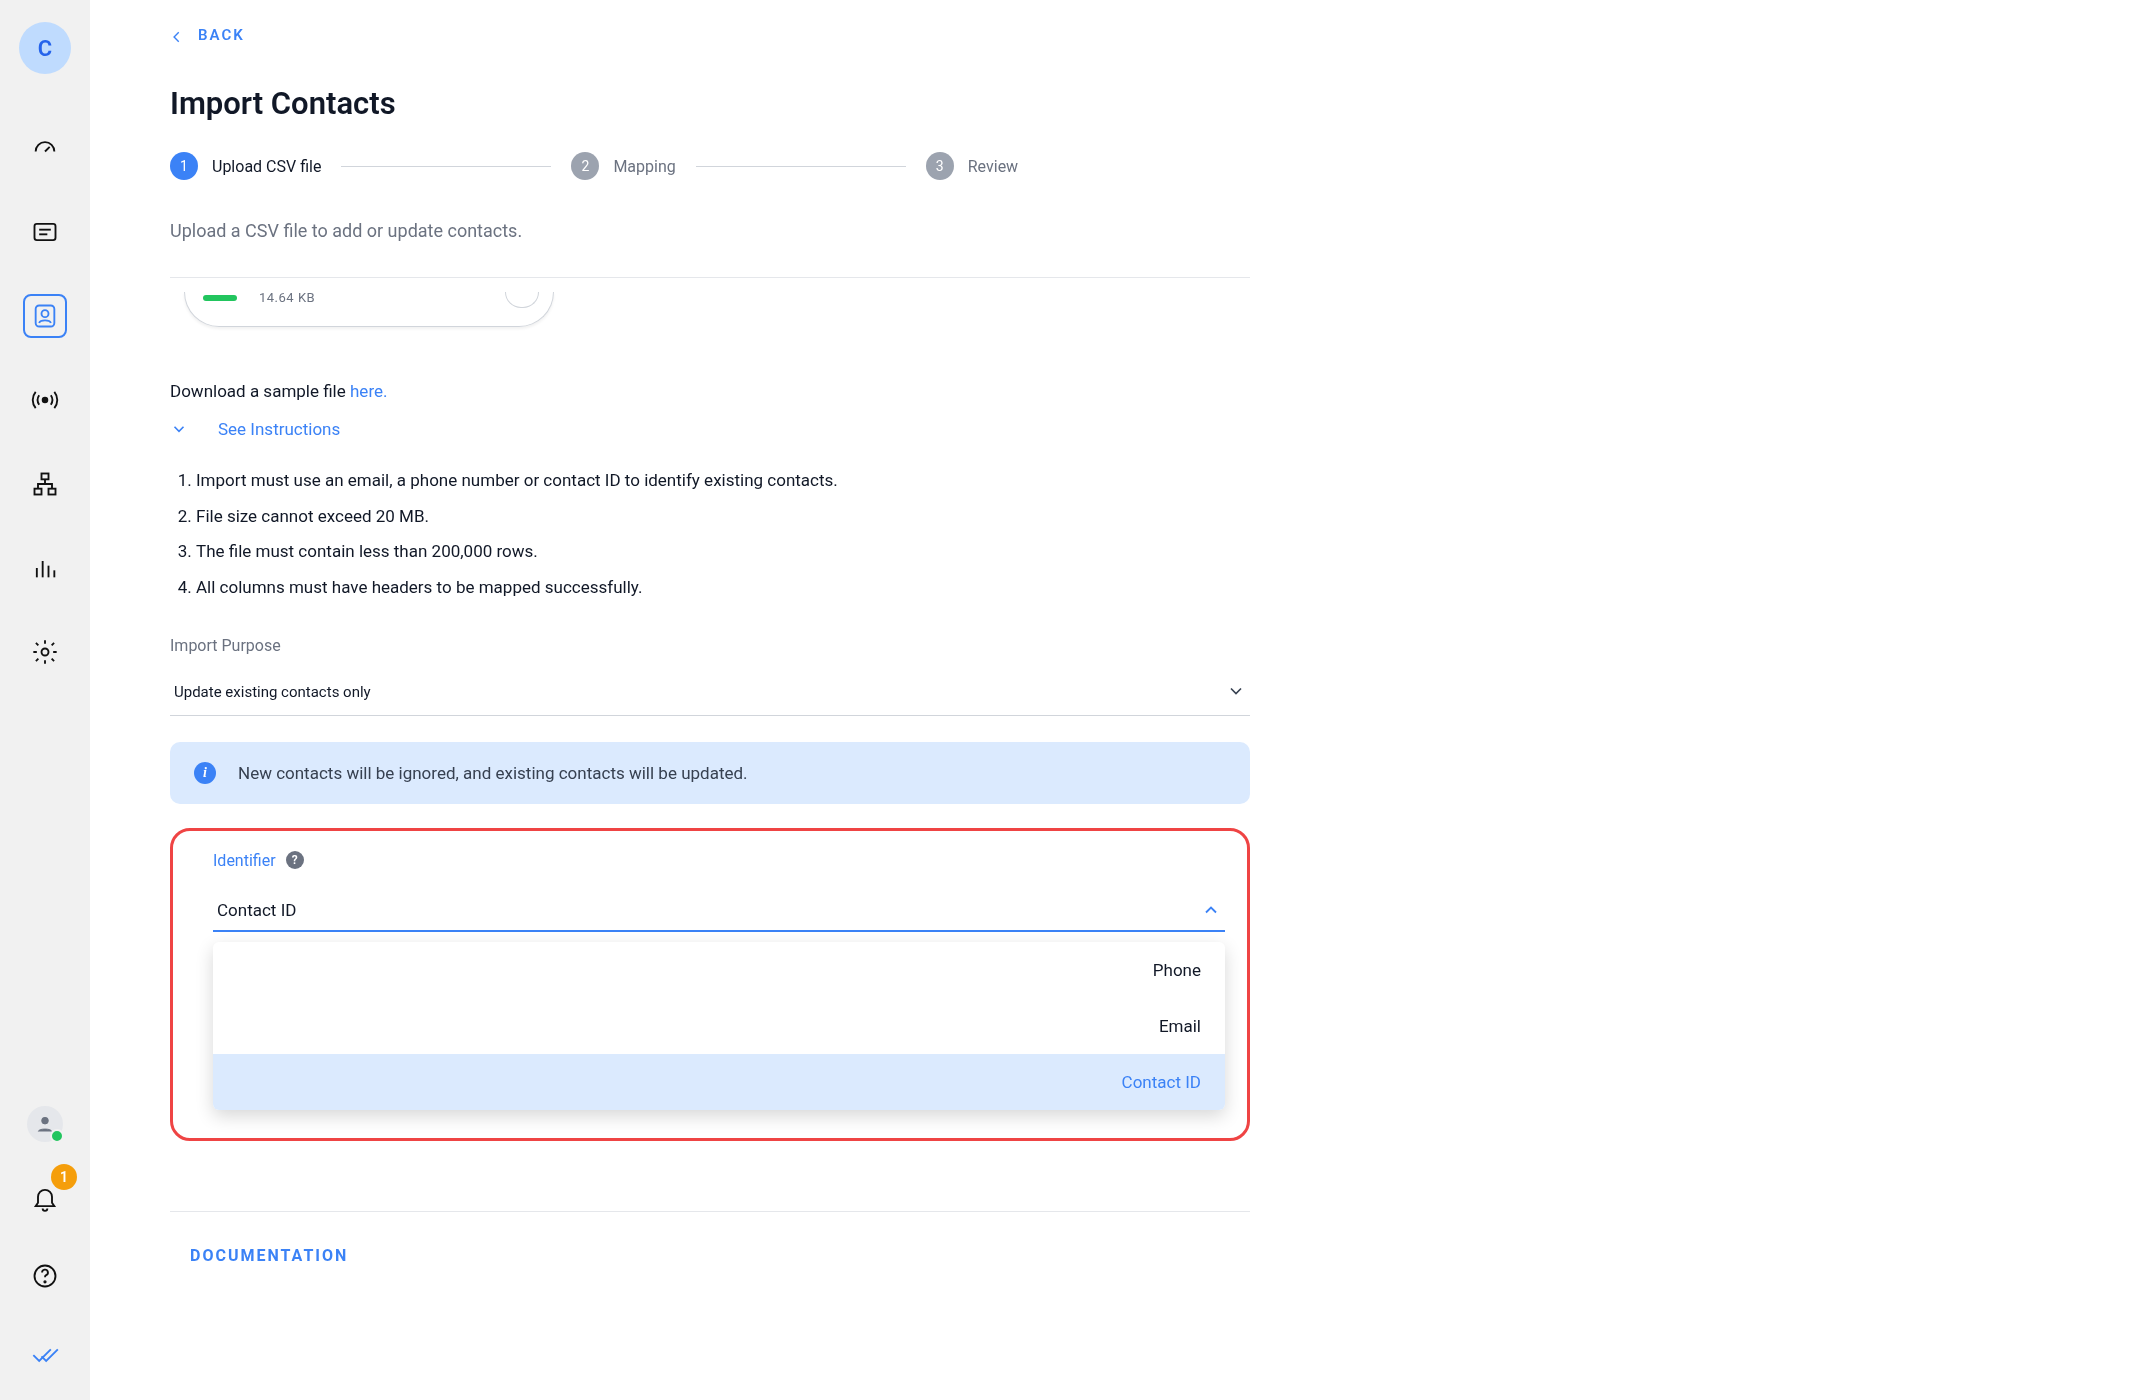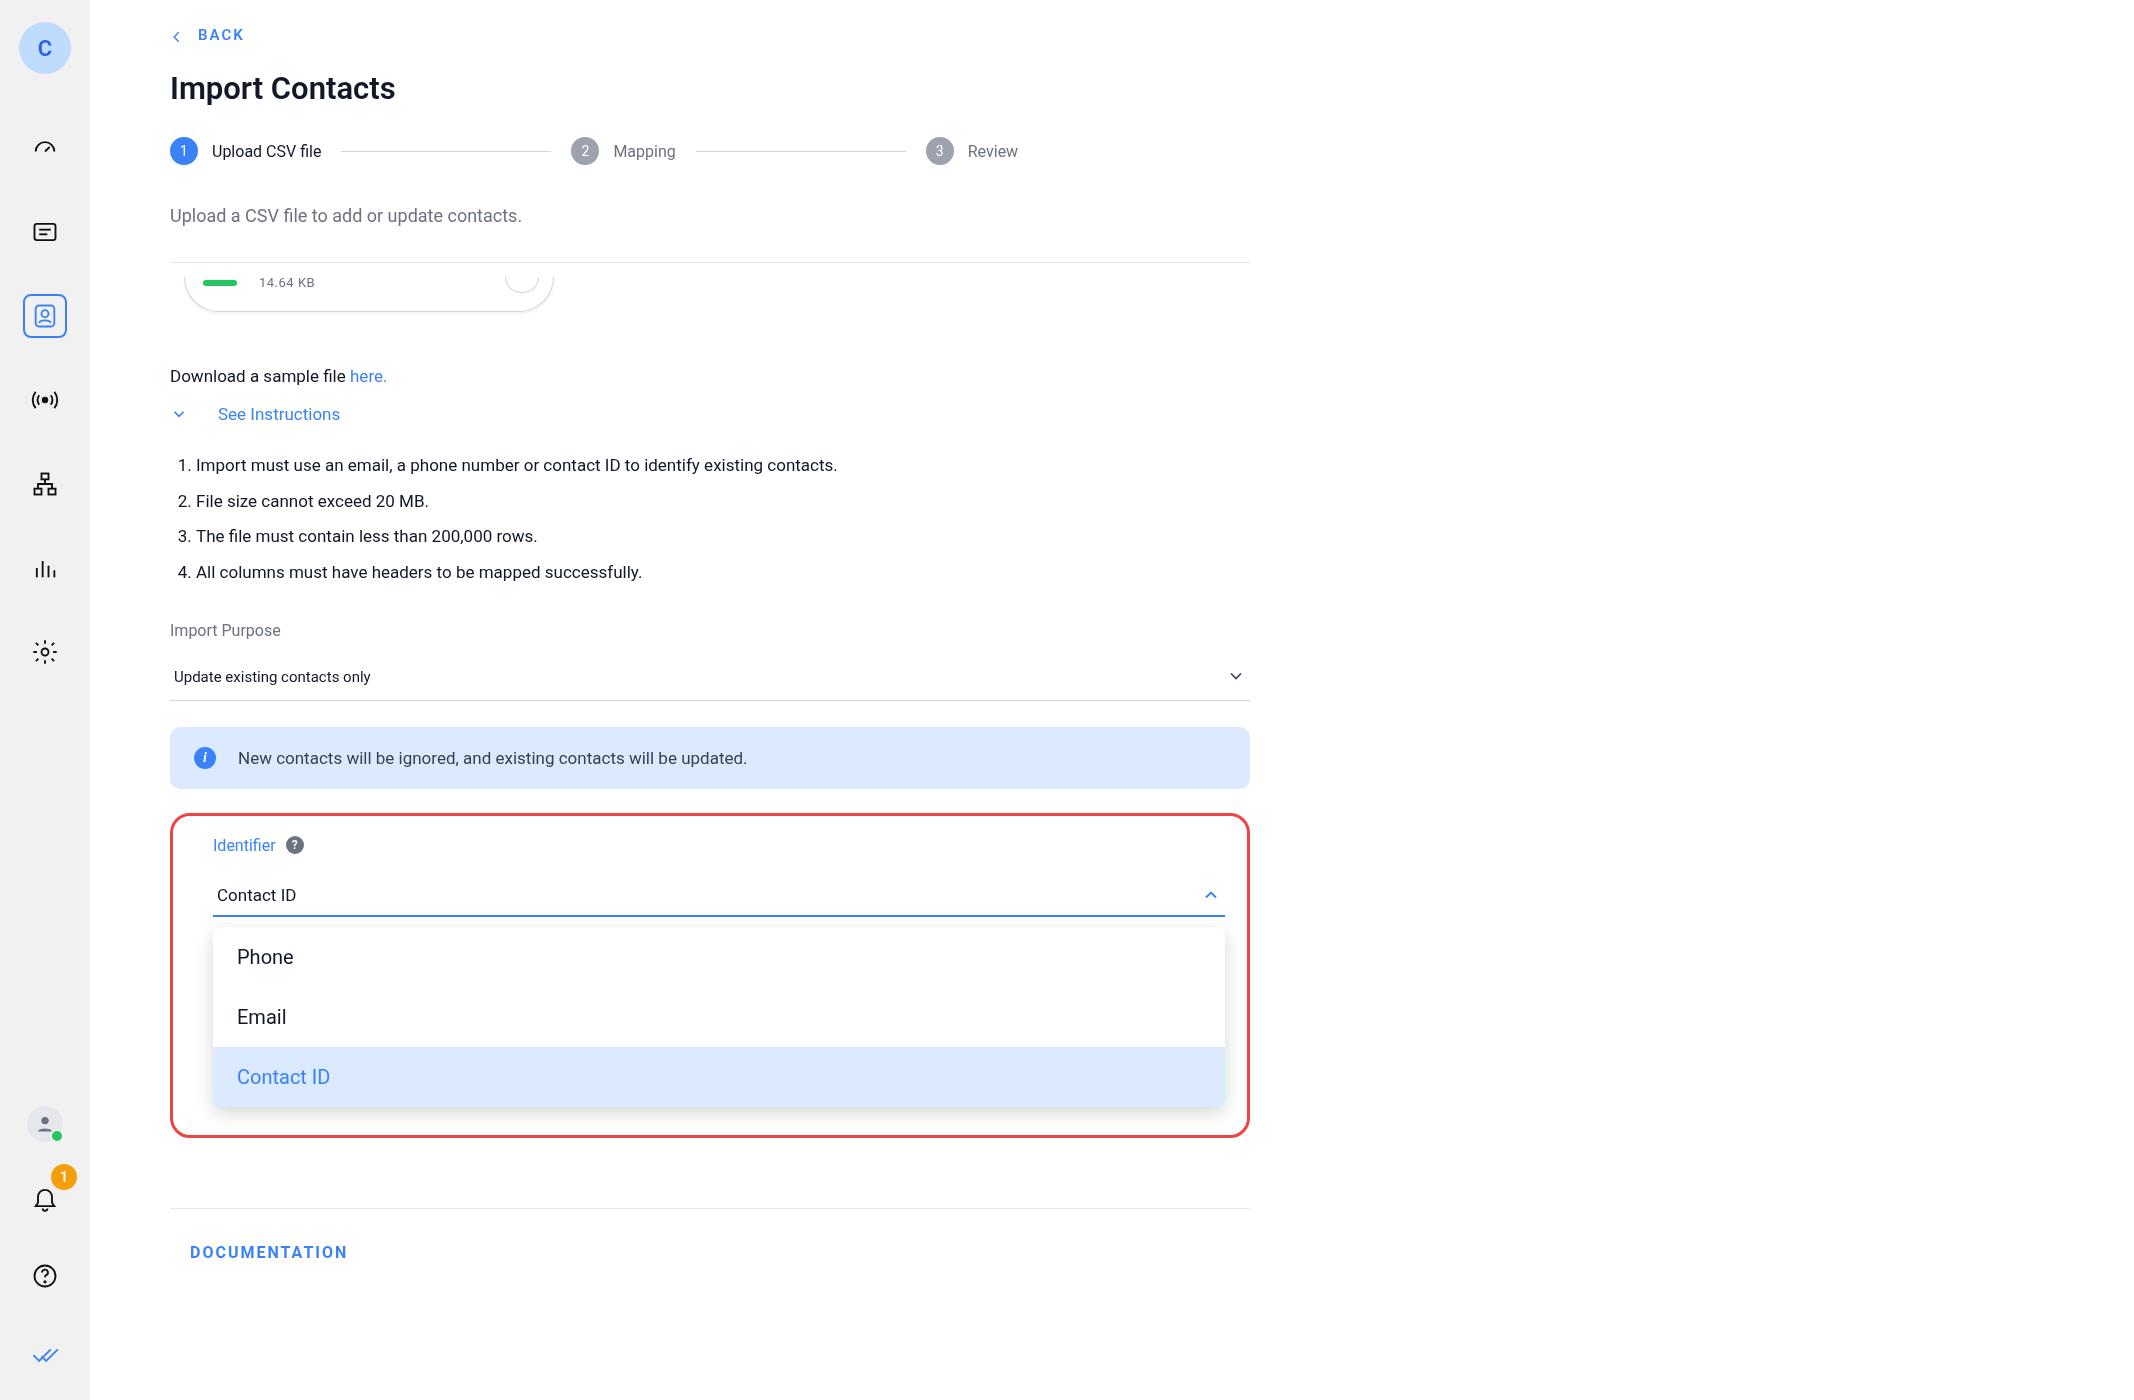--- a/index.html
+++ b/index.html
@@ -56,21 +56,21 @@
   .bell-wrap .badge{position:absolute;top:-12px;right:-10px;background:#f59e0b;color:#fff;border-radius:50%;width:26px;height:26px;display:flex;align-items:center;justify-content:center;font-size:14px;font-weight:600;}
   .dbl-check svg{stroke:var(--blue);}
   
   .main{
     position:absolute;left:90px;top:0;right:0;
     padding:26px 60px 60px 80px;
   }
   .content{width:1080px;}
   .back-link{display:flex;align-items:flex-end;gap:14px;color:var(--blue);font-weight:600;letter-spacing:2px;font-size:15px;cursor:pointer;}
   .back-link svg{width:14px;height:14px;stroke:var(--blue);stroke-width:2.4;fill:none;}
-  h1{font-size:31px;font-weight:600;margin:26px 0 30px;}
+  h1{font-size:31px;font-weight:600;margin:41px 0 30px;}
   
   .stepper{display:flex;align-items:center;gap:20px;margin-bottom:40px;}
   .step{display:flex;align-items:center;gap:14px;}
   .step-num{width:28px;height:28px;border-radius:50%;display:flex;align-items:center;justify-content:center;font-size:14px;color:#fff;}
   .step-num.active{background:var(--blue);}
   .step-num.inactive{background:#9ca3af;}
   .step-label{font-size:16px;}
   .step-label.inactive{color:var(--gray-500);}
   .step-line{flex:0 0 210px;height:1px;background:var(--gray-300);}
   .subhead{color:var(--gray-500);font-size:18px;margin-bottom:36px;}
@@ -100,21 +100,21 @@
   .select-row svg{width:20px;height:20px;stroke:#374151;stroke-width:2;fill:none;}
   .info-banner{margin-top:26px;background:#dbeafe;border-radius:10px;padding:20px 24px;display:flex;align-items:center;gap:22px;font-size:17px;color:var(--gray-700);}
   .info-banner .info-ico{width:22px;height:22px;border-radius:50%;background:var(--blue);color:#fff;display:flex;align-items:center;justify-content:center;font-size:14px;font-style:italic;font-family:serif;font-weight:700;flex-shrink:0;}
   
   .hl-box{margin-top:24px;border:3px solid #ef4444;border-radius:20px;padding:20px 22px 28px 40px;position:relative;}
   .id-label{color:var(--blue);font-size:16px;display:flex;align-items:center;gap:10px;}
   .qmark{width:18px;height:18px;border-radius:50%;background:#6b7280;color:#fff;font-size:12px;display:flex;align-items:center;justify-content:center;font-weight:600;}
   .id-select{margin-top:20px;border-bottom:2px solid var(--blue);padding:10px 4px;display:flex;align-items:center;justify-content:space-between;font-size:17px;cursor:pointer;}
   .id-select svg{width:20px;height:20px;stroke:var(--blue);stroke-width:2.2;fill:none;}
   .dropdown{margin-top:10px;background:#fff;border-radius:6px;box-shadow:0 6px 18px rgba(0,0,0,.16);overflow:hidden;}
-  .dropdown .opt{padding:18px 24px;font-size:20px;cursor:pointer;}
+  .dropdown .opt{padding:18px 24px;font-size:17px;cursor:pointer;text-align:right;}
   .dropdown .opt.selected{background:#dbeafe;color:var(--blue);}
   .doc-link{margin-top:70px;border-top:1px solid var(--gray-100);padding-top:34px;color:var(--blue);font-weight:700;letter-spacing:2px;font-size:16px;padding-left:20px;}
 </style>
 </head>
 <body>
 
 <aside class="sidebar">
   <div class="avatar">
       <span>C</span>
     </div>

